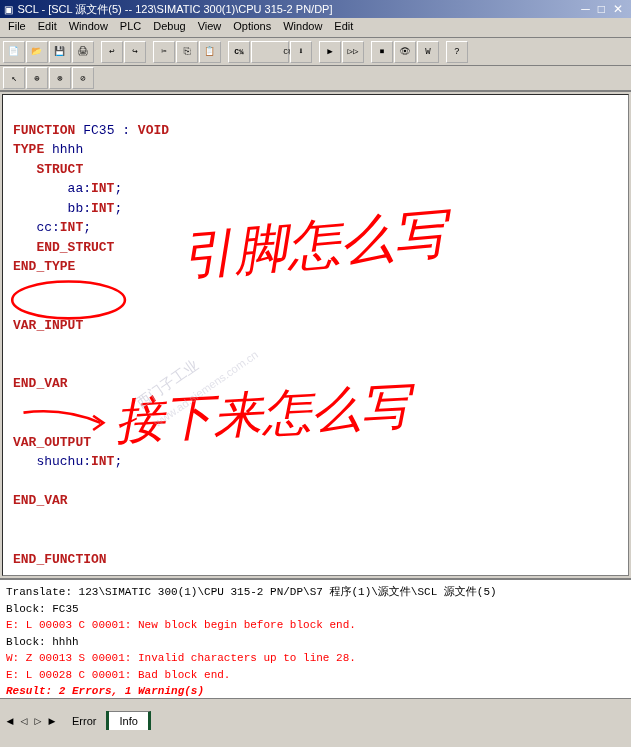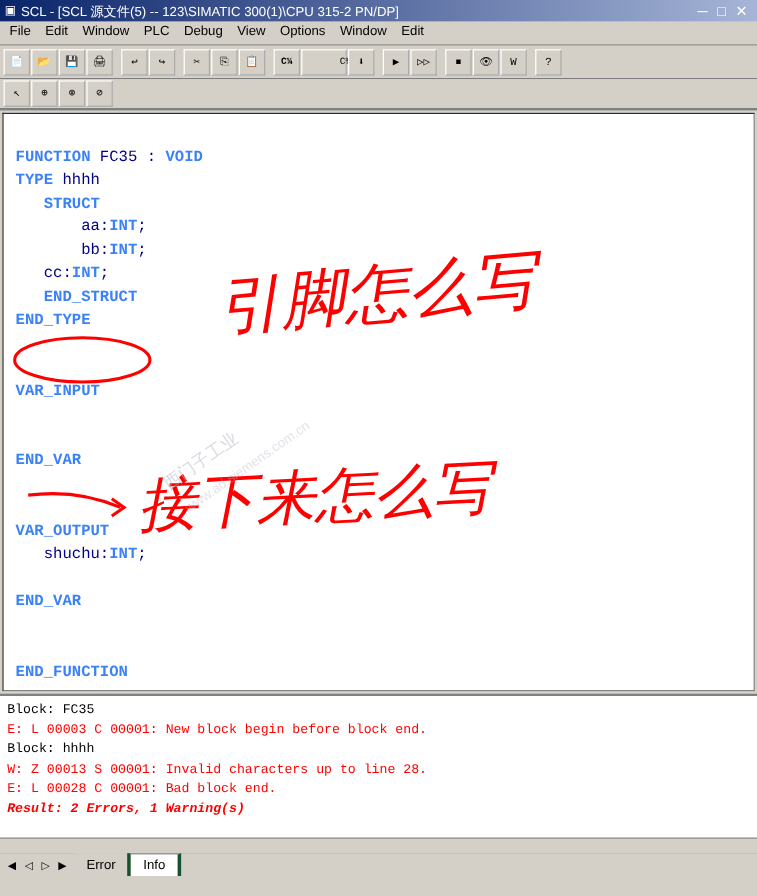--- a/index.html
+++ b/index.html
@@ -72,21 +72,21 @@
       position: relative;
     }
     #editor-content {
       padding: 6px 10px;
       font-family: 'Courier New', monospace;
       font-size: 13px;
       line-height: 1.5;
       color: #000080;
       position: relative;
     }
-    .kw { color: #3b82f6; font-weight: bold; }
+    .kw { color: #b91c1c; font-weight: bold; }
     .code-line { display: block; white-space: pre; }
 
     
     #handwriting {
       position: absolute;
       top: 0; left: 0; right: 0; bottom: 0;
       pointer-events: none;
     }
 
     
@@ -255,20 +255,21 @@
 
     <text x="110" y="335" font-family="serif" font-size="48" fill="red" transform="rotate(-3, 110, 335)" style="font-style: italic;">接下来怎么写</text>
 
     <text x="120" y="260" font-family="Arial" font-size="14" fill="rgba(180,180,200,0.5)" transform="rotate(-35, 200, 260)">西门子工业</text>
     <text x="140" y="290" font-family="Arial" font-size="11" fill="rgba(180,180,200,0.4)" transform="rotate(-35, 200, 290)">www.ad.siemens.com.cn</text>
   </svg>
 </div>
 
 <div id="output-panel">
   <div id="output-content">
+    <div class="output-info">Translate: 123\SIMATIC 300(1)\CPU 315-2 PN/DP\S7 程序(1)\源文件\SCL 源文件(5)</div>
     <div class="output-info">Block:  FC35</div>
     <div class="output-error">E: L 00003 C 00001: New block begin before block end.</div>
     <div class="output-info">Block:  hhhh</div>
     <div class="output-warning">W: Z 00013 S 00001: Invalid characters up to line 28.</div>
     <div class="output-error">E: L 00028 C 00001: Bad block end.</div>
     <div class="output-result">Result: 2 Errors, 1 Warning(s)</div>
   </div>
 </div>
 
 <div id="scroll-bottom">

